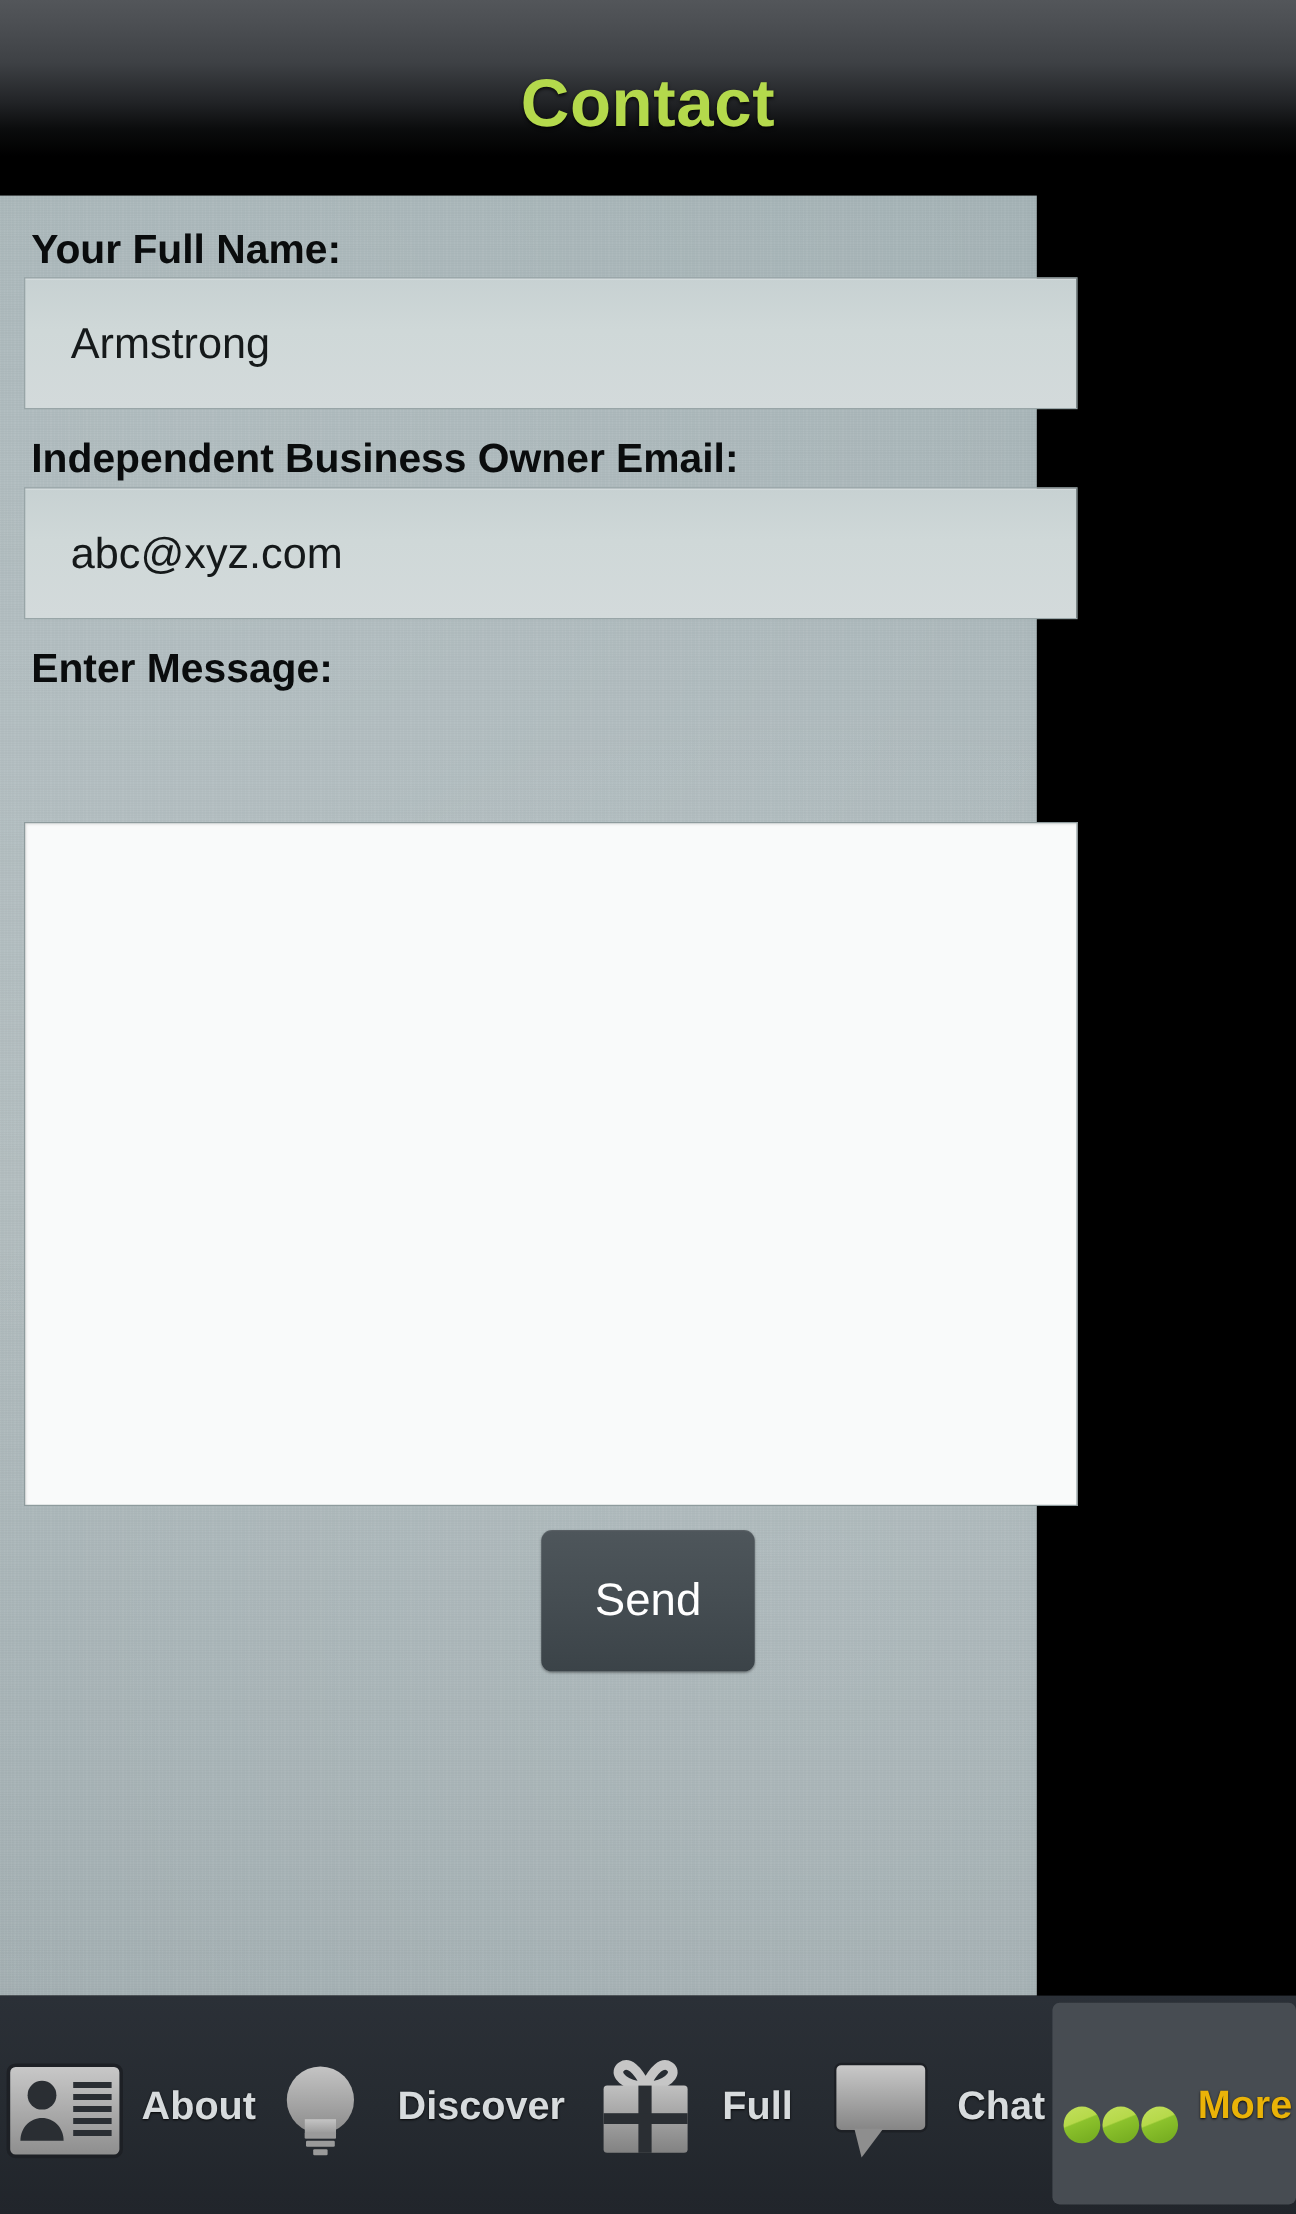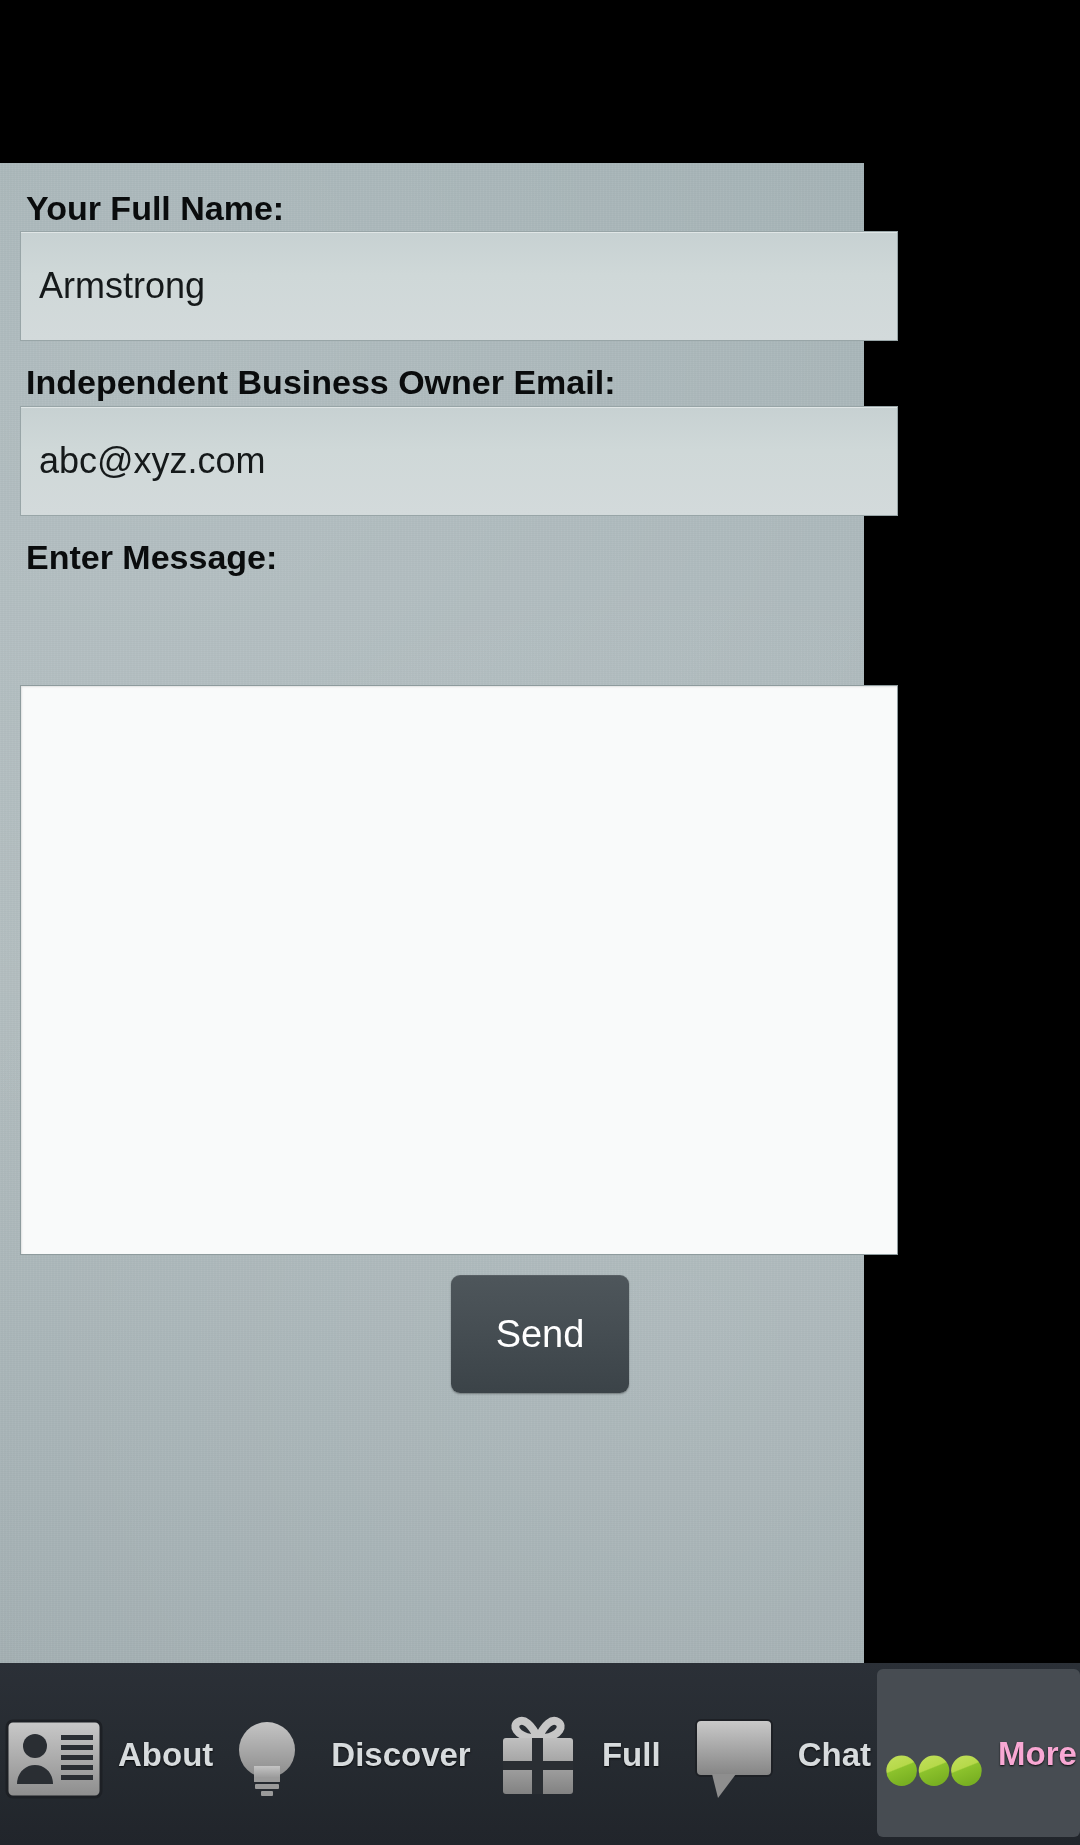--- a/index.html
+++ b/index.html
@@ -45,21 +45,21 @@
   .field-label {
     position:absolute; left:26px;
     font-size:34px; font-weight:bold; color:#0a0c0d;
     white-space:nowrap; line-height:1;
   }
   .text-input {
     position:absolute; left:20px; width:878px;
     background:linear-gradient(to bottom, #c7d1d2 0%, #cfd8d8 40%, #d3dadb 100%);
     border:1px solid #98a5a7;
     display:flex; align-items:center;
-    padding-left:18px;
+    padding-left:38px;
     font-size:36px; color:#15191a; line-height:1;
     box-shadow:inset 0 1px 0 rgba(255,255,255,.45);
   }
   .msg-area {
     position:absolute; left:20px; top:522px; width:878px; height:570px;
     background:#f9fafa;
     border:1px solid #8e9b9d;
     box-shadow:inset 1px 1px 2px rgba(0,0,0,.10);
   }
 
@@ -89,27 +89,30 @@
     display:flex; flex-direction:row;
     align-items:center; justify-content:center;
     gap:10px; cursor:pointer;
   }
   .tab.active { background:#474c52; border-radius:6px; margin:6px 0 8px 0; }
   .tab-icon { width:108px; height:92px; display:flex; align-items:flex-end; justify-content:center; }
   .tab-label {
     font-size:33px; font-weight:bold; color:#d7dbdd; line-height:1;
     text-shadow:0 1px 2px rgba(0,0,0,.9);
   }
-  .tab.active .tab-label { color:#f9a8d4; }
+  .tab.active .tab-label { color:#eab308; }
 </style>
 </head>
 <body>
 
 <div id="app">
 
+  <div class="header">
+    <div class="header-title">Contact</div>
+  </div>
 
   <div class="content">
     <div class="grain"></div>
 
     <div class="field-label" style="top:28px">Your Full Name:</div>
     <div class="text-input" style="top:68px; height:110px">
       <span>Armstrong</span>
     </div>
 
     <div class="field-label" style="top:202px">Independent Business Owner Email:</div>

